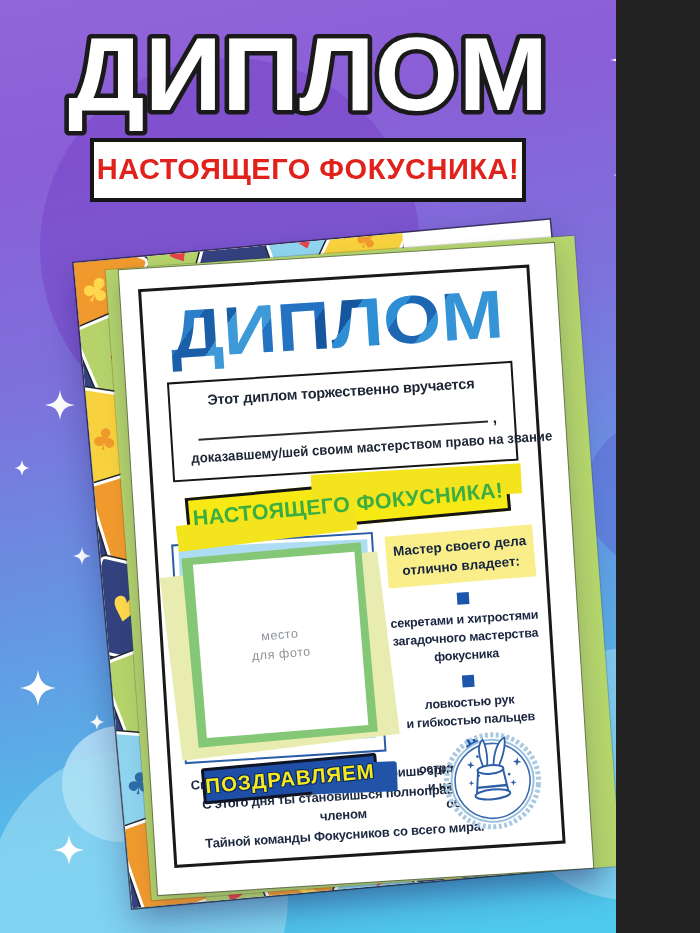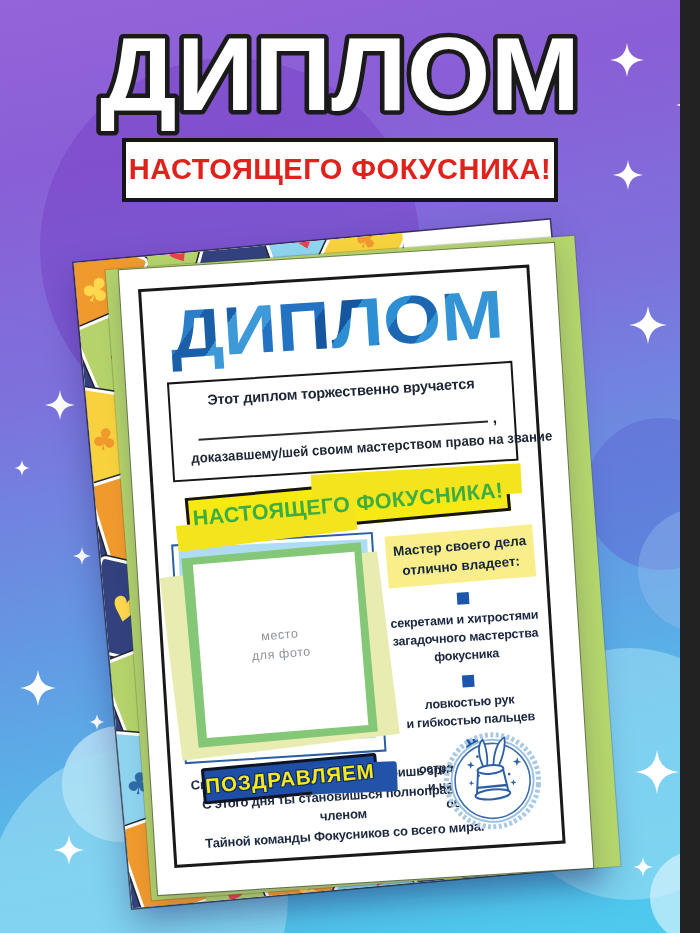--- a/index.html
+++ b/index.html
@@ -1,17 +1,17 @@
 <!DOCTYPE html>
 <html><head>
 <meta charset="utf-8">
 <style>
   html,body{margin:0;padding:0;background:#222;}
   .stage{
-    position:relative;width:680px;height:933px;overflow:hidden;
+    position:relative;width:616px;height:933px;overflow:hidden;
     font-family:"Liberation Sans",sans-serif;
     background:linear-gradient(168deg,#9365da 0%,#8a5ed6 16%,#7d72dc 38%,#6497e3 60%,#55bce9 80%,#4ecaee 100%);
   }
   
   .bgc{position:absolute;border-radius:50%;}
   .c1{left:40px;top:58px;width:380px;height:380px;background:rgba(118,66,198,.50);}
   .c2{left:585px;top:418px;width:152px;height:152px;background:rgba(92,102,212,.48);}
   .c3{left:638px;top:508px;width:124px;height:124px;background:rgba(152,192,240,.38);}
   .c4{left:62px;top:726px;width:116px;height:116px;background:rgba(218,244,252,.62);}
   .c5{left:-12px;top:748px;width:300px;height:300px;background:rgba(168,226,246,.55);}

